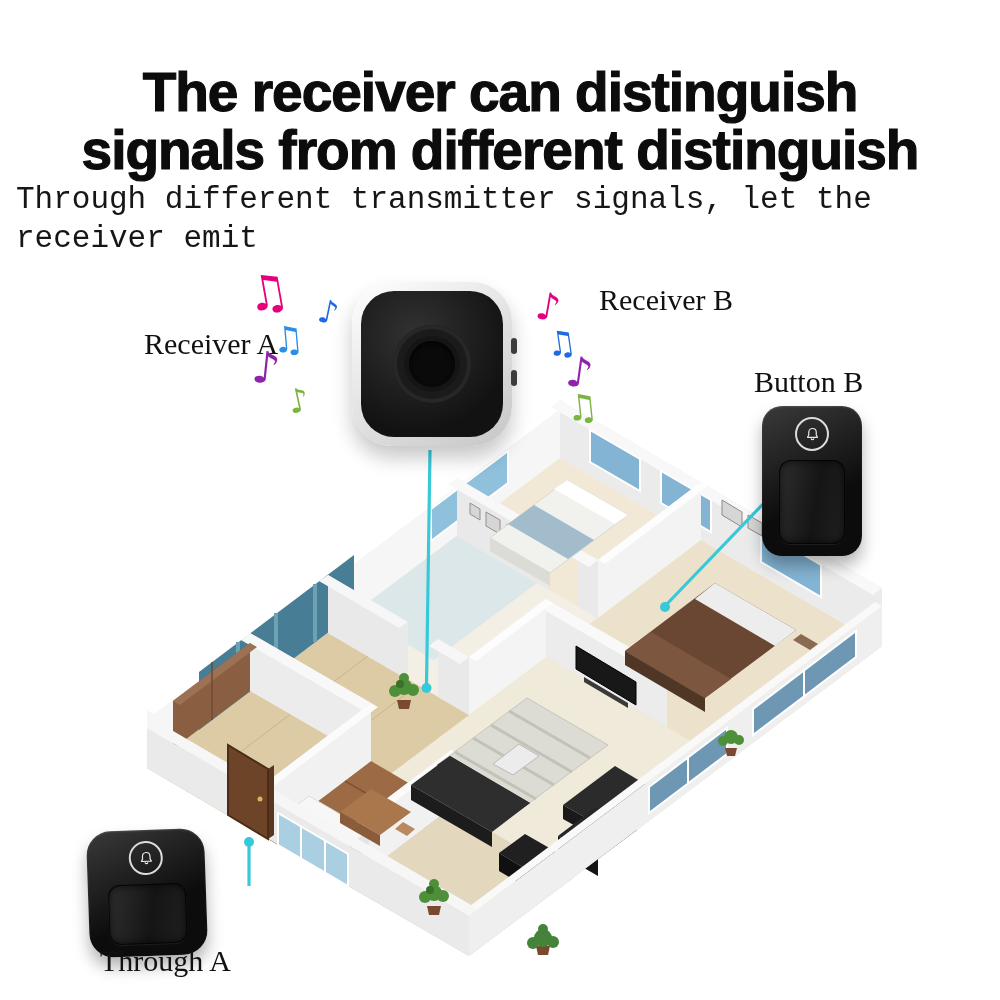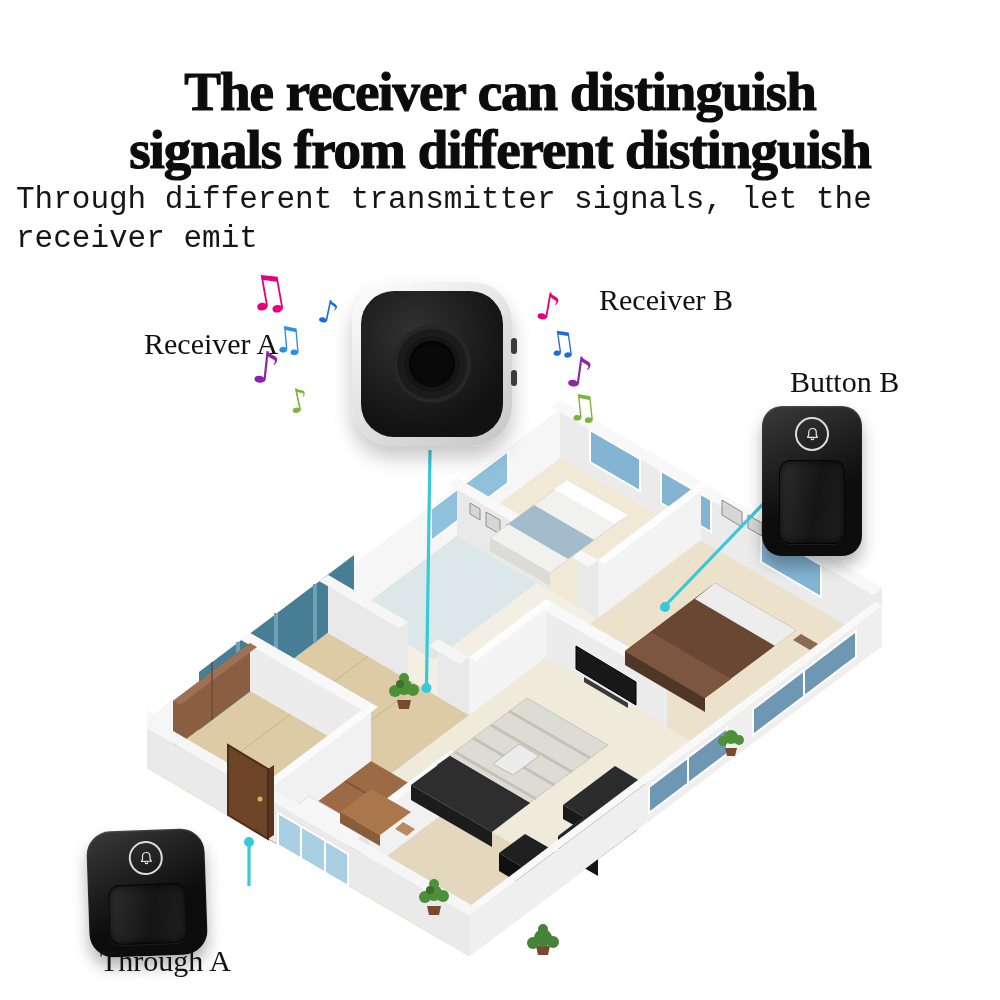--- a/index.html
+++ b/index.html
@@ -1,27 +1,27 @@
 <!DOCTYPE html>
 <html><head>
 <meta charset="utf-8">
 <style>
   html,body{margin:0;padding:0;background:#fff;}
   .canvas{position:relative;width:1000px;height:1000px;background:#ffffff;overflow:hidden;
           font-family:"Liberation Sans",sans-serif;}
   .headline{position:absolute;top:26px;left:0;width:100%;text-align:center;
-            font-family:Liberation Serif, serif;font-weight:bold;font-size:55px;
+            font-family:Liberation Sans, sans-serif;font-weight:bold;font-size:55px;
             line-height:1.06;color:#0c0c0c;letter-spacing:-1px;-webkit-text-stroke:1.2px #0c0c0c;}
   .subhead{position:absolute;top:150px;left:0;width:100%;text-align:left;
            font-family:Liberation Mono, monospace;font-size:31px;line-height:1.25;color:#161616;margin-left:16px;}
   .scene{position:absolute;left:0;top:0;width:1000px;height:1000px;}
   .label{position:absolute;font-family:"Liberation Serif",serif;font-size:30px;color:#111;white-space:nowrap;}
   .lbl-receiver-a{left:144px;top:327px;}
   .lbl-receiver-b{left:599px;top:283px;}
-  .lbl-button-b{left:754px;top:365px;margin-left:36px;}
+  .lbl-button-b{left:754px;top:365px;}
   .lbl-button-a{left:100px;top:944px;}
   
   .receiver{position:absolute;left:352px;top:282px;width:160px;height:164px;border-radius:40px;
             background:linear-gradient(145deg,#ffffff,#c6c6c6);box-shadow:0 12px 20px rgba(0,0,0,0.22);}
   .receiver-inner{position:absolute;inset:9px;border-radius:33px;
             background:radial-gradient(circle at 38% 30%,#323232,#121212 72%);}
   .receiver-ring{position:absolute;left:50%;top:50%;width:78px;height:78px;transform:translate(-50%,-50%);
             border-radius:50%;background:#1b1b1b;box-shadow:inset 0 0 0 4px #272727;}
   .receiver-btn{position:absolute;left:50%;top:50%;width:46px;height:46px;transform:translate(-50%,-50%);
             border-radius:50%;background:#0a0a0a;box-shadow:0 0 0 5px #151515, inset 0 2px 5px #000;}

